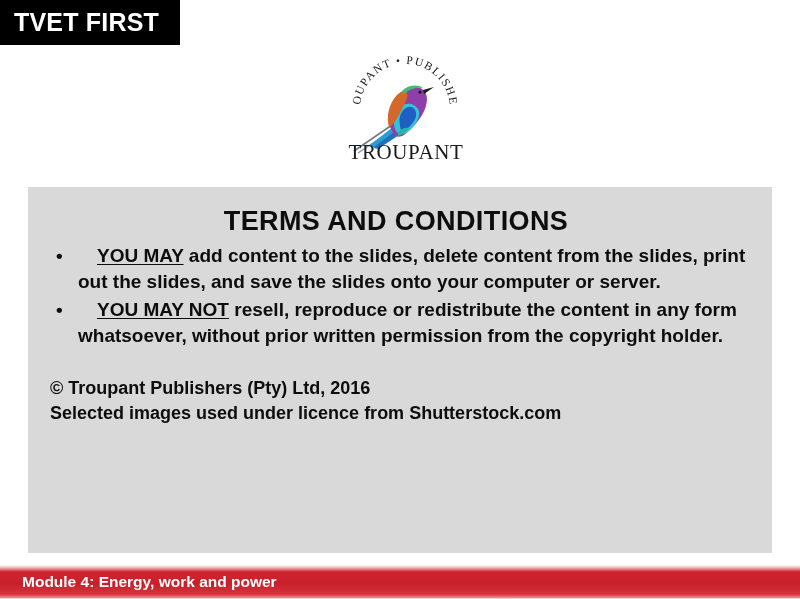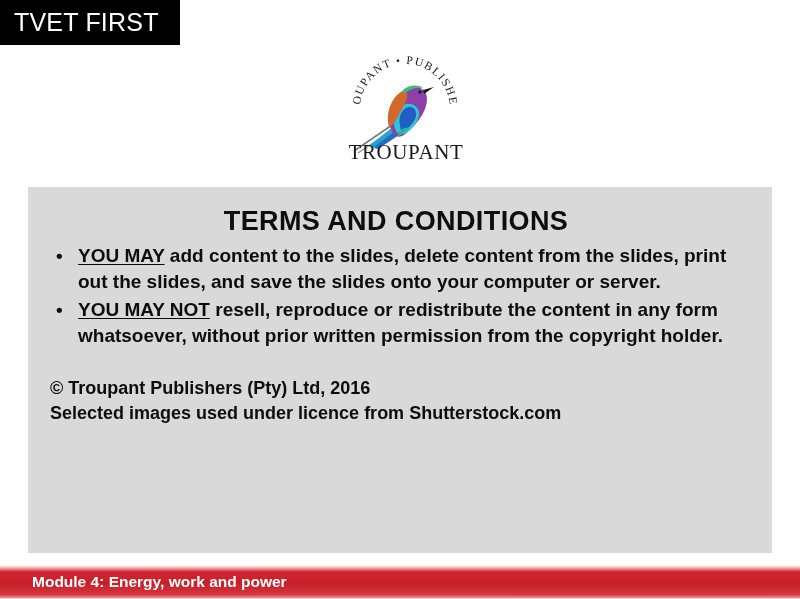--- a/index.html
+++ b/index.html
@@ -33,21 +33,21 @@
     height: 45px;
     background: #000000;
     display: flex;
     align-items: center;
     padding-left: 14px;
     box-sizing: border-box;
   }
   #brand-banner .brand-text {
     color: #ffffff;
     font-size: 25px;
-    font-weight: normal;
+    font-weight: bold;
     letter-spacing: 0.2px;
     line-height: 1;
     white-space: nowrap;
   }
 
   
   #logo-block {
     position: absolute;
     left: 340px;
     top: 47px;
@@ -108,20 +108,21 @@
     position: absolute;
     left: 6px;
     top: 0;
     font-size: 19px;
     line-height: 1.38;
     color: #0d0d0d;
   }
   .lead-underline {
     text-decoration: underline;
     text-underline-offset: 2px;
+    margin-left: 19px;
   }
 
   #copyright-block {
     margin: 26px 0 0 4px;
   }
   #copyright-block .copy-line {
     font-size: 18px;
     font-weight: bold;
     color: #0d0d0d;
     line-height: 1.42;
@@ -138,21 +139,21 @@
                 #ffffff 0%, #f0b6b6 8%,
                 #cf2430 20%, #c8202a 55%,
                 #d4343d 86%, #e88b8f 96%, #ffffff 100%);
     display: flex;
     align-items: center;
   }
   #module-bar .module-text {
     color: #ffffff;
     font-size: 15.5px;
     font-weight: bold;
-    padding-left: 32px;
+    padding-left: 22px;
     line-height: 1;
     white-space: nowrap;
   }
 </style>
 </head>
 <body>
 
 <div id="slide">
 
   <div id="brand-banner">

